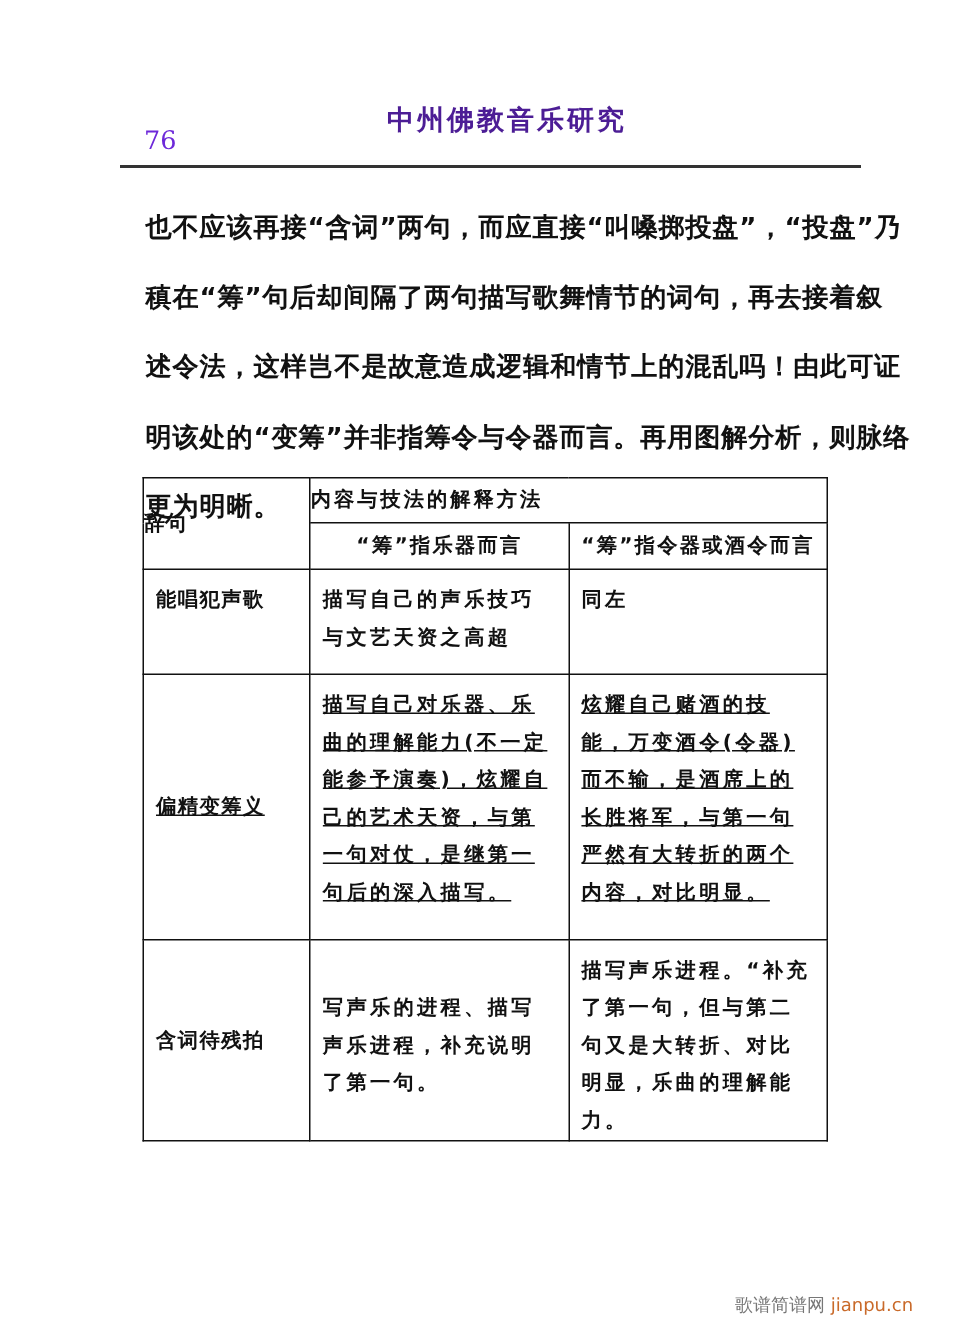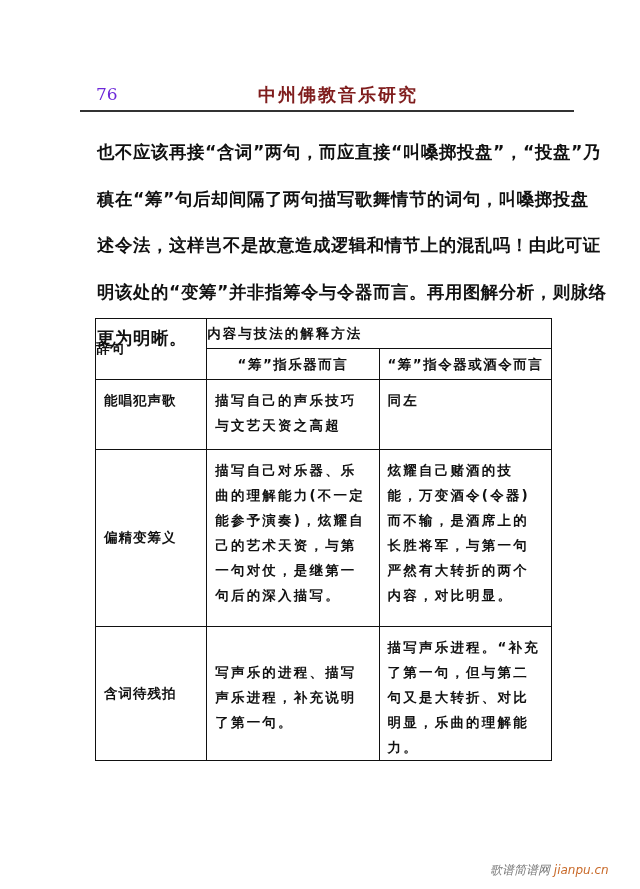--- a/index.html
+++ b/index.html
@@ -5,22 +5,22 @@
   html, body { margin:0; padding:0; }
   body {
     width:640px; height:889px; background:#ffffff; position:relative; overflow:hidden;
     font-family:"DejaVu Sans", sans-serif; color:#111;
   }
   .page-number {
     position:absolute; left:96px; top:84px; font-family:"DejaVu Serif", serif;
     font-weight:normal; font-size:17px; color:#6d28d9;
   }
   .running-title {
-    position:absolute; left:258px; top:83px; font-size:18px; font-weight:bold;
-    letter-spacing:2px; color:#7f1d1d;
+    position:absolute; left:258px; top:68px; font-size:18px; font-weight:bold;
+    letter-spacing:2px; color:#4c1d95;
   }
   .header-rule {
     position:absolute; left:80px; top:110px; width:494px; height:2px; background:#333;
   }
   .body-text {
     position:absolute; left:80px; top:121px; width:494px;
     font-size:17.4px; font-weight:bold; line-height:29.5px; letter-spacing:0.6px;
   }
   .body-text p { margin:17px; white-space:nowrap; }
   table.analysis {
@@ -28,41 +28,41 @@
     font-size:13.5px; font-weight:bold;
   }
   table.analysis td {
     border:1.6px solid #111; vertical-align:top; padding:0;
   }
   .c-head-left { width:110px; vertical-align:middle !important; height:60px; font-size:14px; }
   .c-head-span { height:29px; line-height:29px; letter-spacing:2px; }
   .c-sub { text-align:center; height:30px; line-height:30px; letter-spacing:1.5px; width:171px; }
   .cell { padding:8px 8px 0 8px !important; line-height:25px; letter-spacing:2.2px; }
   .row1 td { height:61px; }
-  .row2 td { height:168px; }
+  .row2 td { height:168px;text-decoration:underline; }
   .row3 td { height:123px; }
   .phrase-mid { vertical-align:middle !important; padding:0 8px !important; letter-spacing:1px; }
   .phrase-top { padding:8px 8px 0 8px !important; letter-spacing:1px; line-height:25px; }
   .mid-text { vertical-align:middle !important; }
   .watermark {
     position:absolute; left:490px; top:862px; font-size:12px; color:#777;
-    font-family:"DejaVu Serif", serif; white-space:nowrap;font-style:italic;
+    font-family:"DejaVu Serif", serif; white-space:nowrap;
   }
   .watermark .domain { color:#c96a2a; font-family:"DejaVu Sans", sans-serif; }
 </style>
 </head>
 <body>
 
 <div class="page-number">76</div>
 <div class="running-title">中州佛教音乐研究</div>
 <div class="header-rule"></div>
 
 <div class="body-text">
   <p>也不应该再接“含词”两句，而应直接“叫嗓掷投盘”，“投盘”乃</p>
-  <p>稹在“筹”句后却间隔了两句描写歌舞情节的词句，叫嗓掷投盘</p>
+  <p>稹在“筹”句后却间隔了两句描写歌舞情节的词句，再去接着叙</p>
   <p>述令法，这样岂不是故意造成逻辑和情节上的混乱吗！由此可证</p>
   <p>明该处的“变筹”并非指筹令与令器而言。再用图解分析，则脉络</p>
   <p>更为明晰。</p>
 </div>
 
 <table class="analysis">
   <tbody>
       <tr>
     <td rowspan="2" class="c-head-left">辞句</td>
     <td colspan="2" class="c-head-span">内容与技法的解释方法</td>

